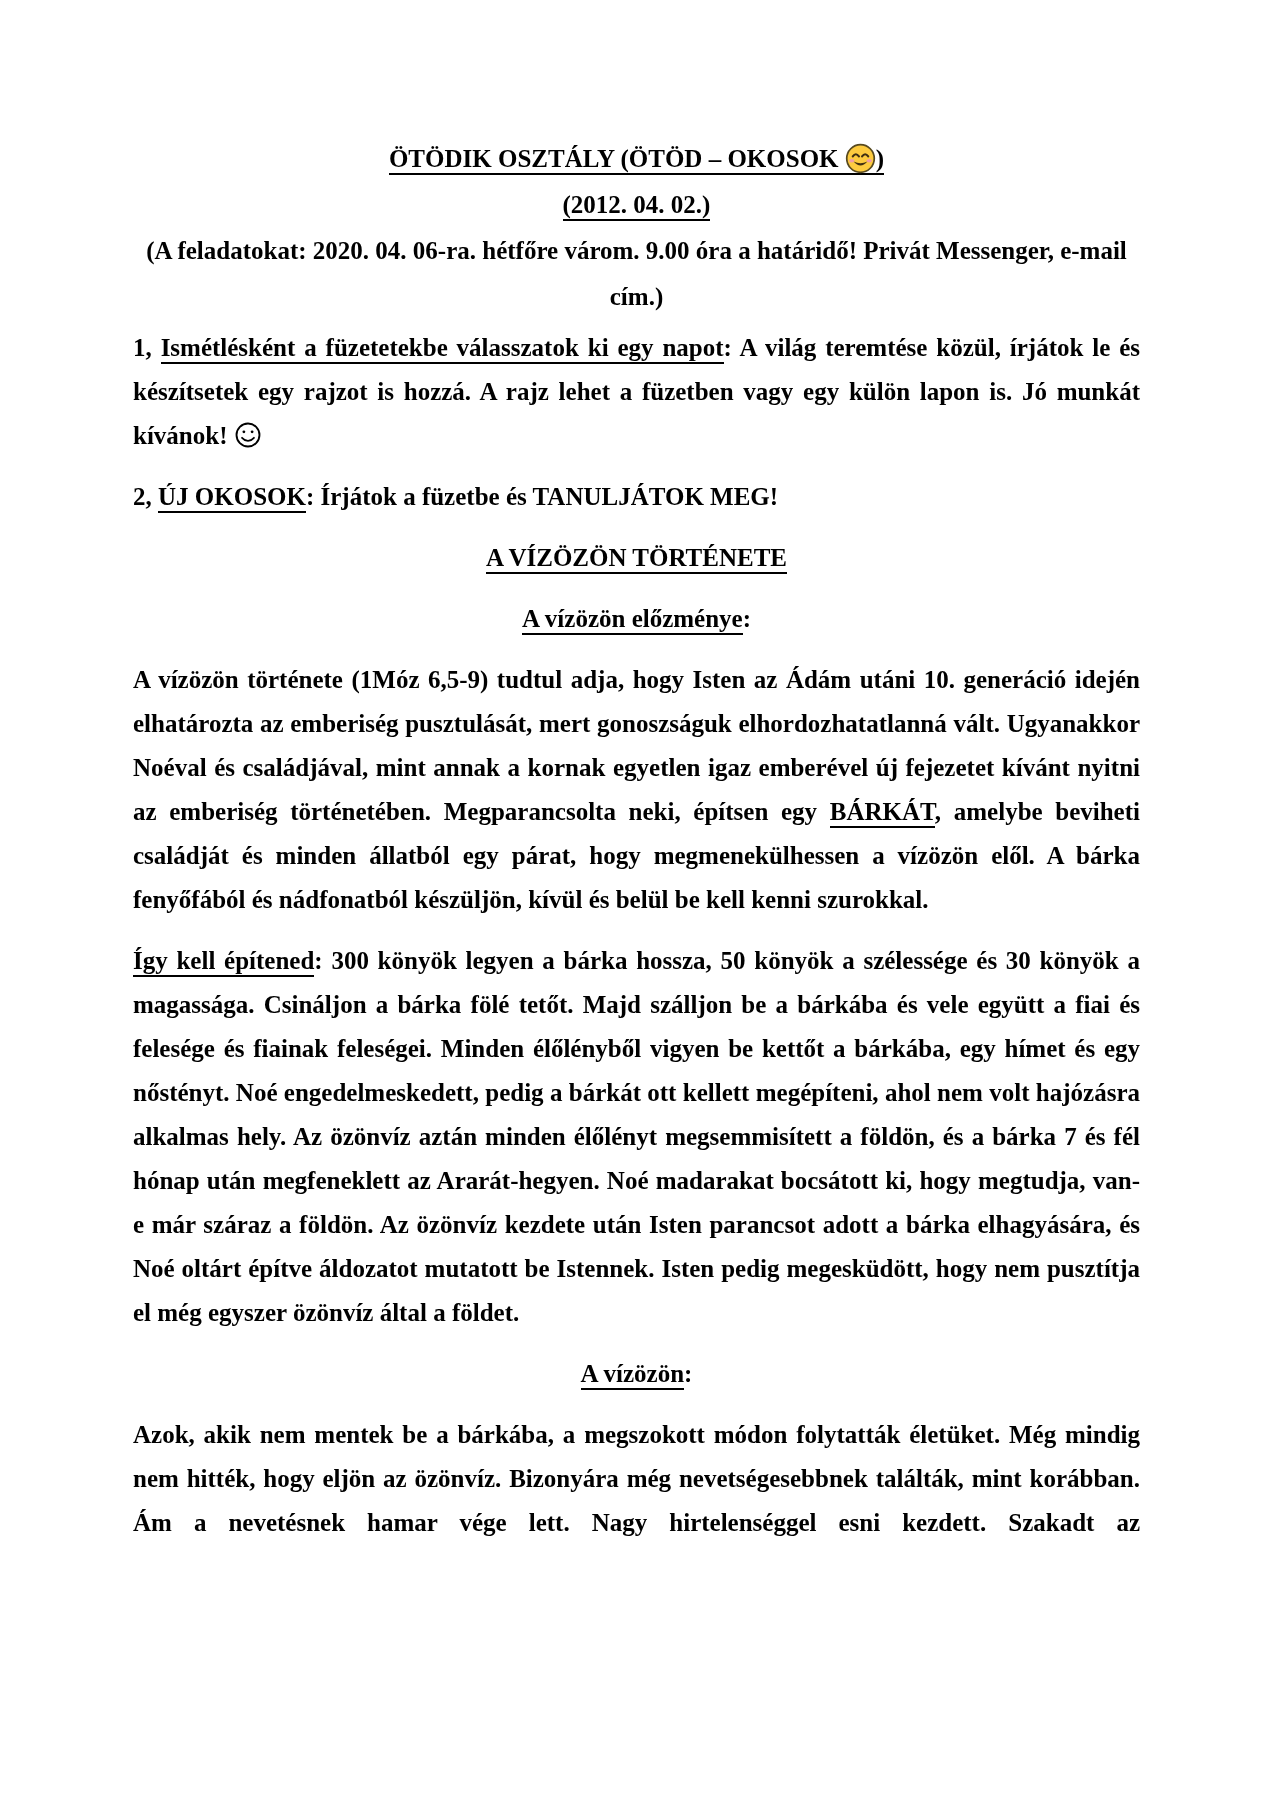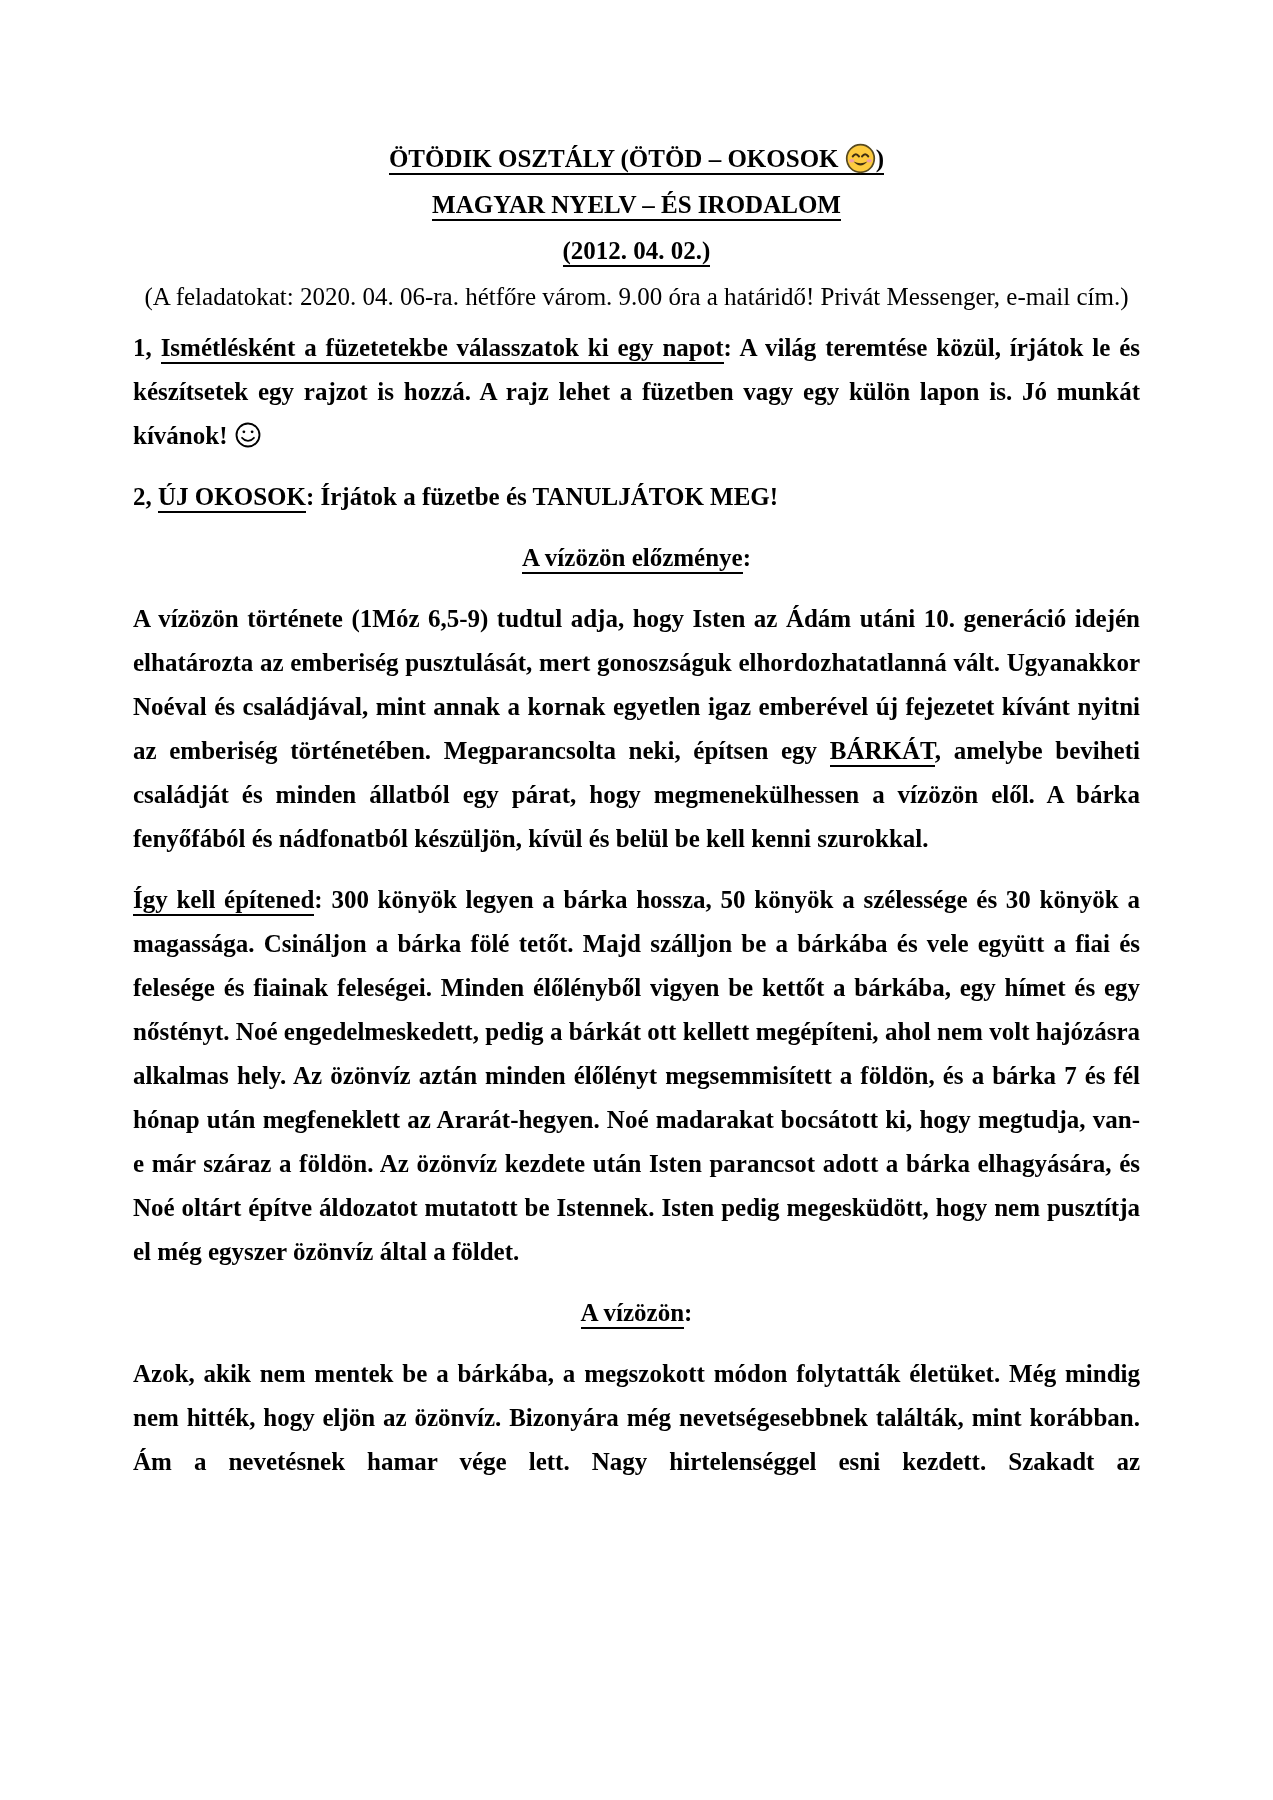--- a/index.html
+++ b/index.html
@@ -23,21 +23,21 @@
   }
   .hdr-line {
     margin: 0;
     line-height: 46px;
     text-align: center;
   }
   .note-line {
     margin: 0 0 6px 0;
     line-height: 46px;
     text-align: center;
-    font-weight: normal;
+    font-weight: bold;
   }
   .body-p {
     margin: 0 0 17px 0;
     line-height: 44px;
     text-align: justify;
   }
   .body-p.cutoff {
     text-align-last: justify;
     margin-bottom: 0;
     margin-top: 17px;
@@ -75,41 +75,41 @@
       <span class="u"><span>ÖTÖDIK OSZTÁLY (ÖTÖD – OKOSOK </span><svg class="emoji" width="31" height="31" viewBox="0 0 36 36" aria-label="😊">
           <circle cx="18" cy="18" r="16" fill="#FDCB3F" stroke="#57491F" stroke-width="2"></circle>
           <ellipse cx="7.8" cy="20.6" rx="3.1" ry="2.1" fill="#F19EA6"></ellipse>
           <ellipse cx="28.2" cy="20.6" rx="3.1" ry="2.1" fill="#F19EA6"></ellipse>
           <path d="M9,15.6 Q12.6,10.4 16.2,15.6" fill="none" stroke="#402F12" stroke-width="2.4" stroke-linecap="round"></path>
           <path d="M19.8,15.6 Q23.4,10.4 27,15.6" fill="none" stroke="#402F12" stroke-width="2.4" stroke-linecap="round"></path>
           <path d="M10,21.5 Q18,30.5 26,21.5 Q18,25.5 10,21.5 Z" fill="#402F12"></path>
         </svg><span>)</span></span>
     </p>
     <p class="hdr-line">
-      <span class="u">MAGYAR NYELV – ÉS IRODALOM</span>
-    </p>
-    <p class="hdr-line">
       <span class="u">(2012. 04. 02.)</span>
     </p>
     <p class="note-line">(A feladatokat: 2020. 04. 06-ra. hétfőre várom. 9.00 óra a határidő! Privát Messenger, e-mail cím.)</p>
   </div>
 
   <p class="body-p">
     <span>1, </span><span class="u">Ismétlésként a füzetetekbe válasszatok ki egy napot</span><span>: A világ teremtése közül, írjátok le és készítsetek egy rajzot is hozzá. A rajz lehet a füzetben vagy egy külön lapon is. Jó munkát kívánok! </span><svg class="smiley" width="28" height="28" viewBox="0 0 30 30" aria-label="☺">
       <circle cx="15" cy="15" r="12.3" fill="none" stroke="#000000" stroke-width="2"></circle>
       <circle cx="10.6" cy="11.6" r="1.5" fill="#000000"></circle>
       <circle cx="19.4" cy="11.6" r="1.5" fill="#000000"></circle>
       <path d="M8.6,18 Q15,24.8 21.4,18" fill="none" stroke="#000000" stroke-width="1.9" stroke-linecap="round"></path>
     </svg>
   </p>
 
   <p class="body-p">
     <span>2, </span><span class="u">ÚJ OKOSOK</span><span>: Írjátok a füzetbe és TANULJÁTOK MEG!</span>
   </p>
 
+  <p class="center-head">
+    <span class="u">A VÍZÖZÖN TÖRTÉNETE</span>
+  </p>
 
   <p class="sect-head">
     <span class="u">A vízözön előzménye</span><span>:</span>
   </p>
 
   <p class="body-p">
     <span>A vízözön története (1Móz 6,5-9) tudtul adja, hogy Isten az Ádám utáni 10. generáció idején elhatározta az emberiség pusztulását, mert gonoszságuk elhordozhatatlanná vált. Ugyanakkor Noéval és családjával, mint annak a kornak egyetlen igaz emberével új fejezetet kívánt nyitni az emberiség történetében. Megparancsolta neki, építsen egy </span><span class="u">BÁRKÁT</span><span>, amelybe beviheti családját és minden állatból egy párat, hogy megmenekülhessen a vízözön elől. A bárka fenyőfából és nádfonatból készüljön, kívül és belül be kell kenni szurokkal.</span>
   </p>
 
   <p class="body-p">

